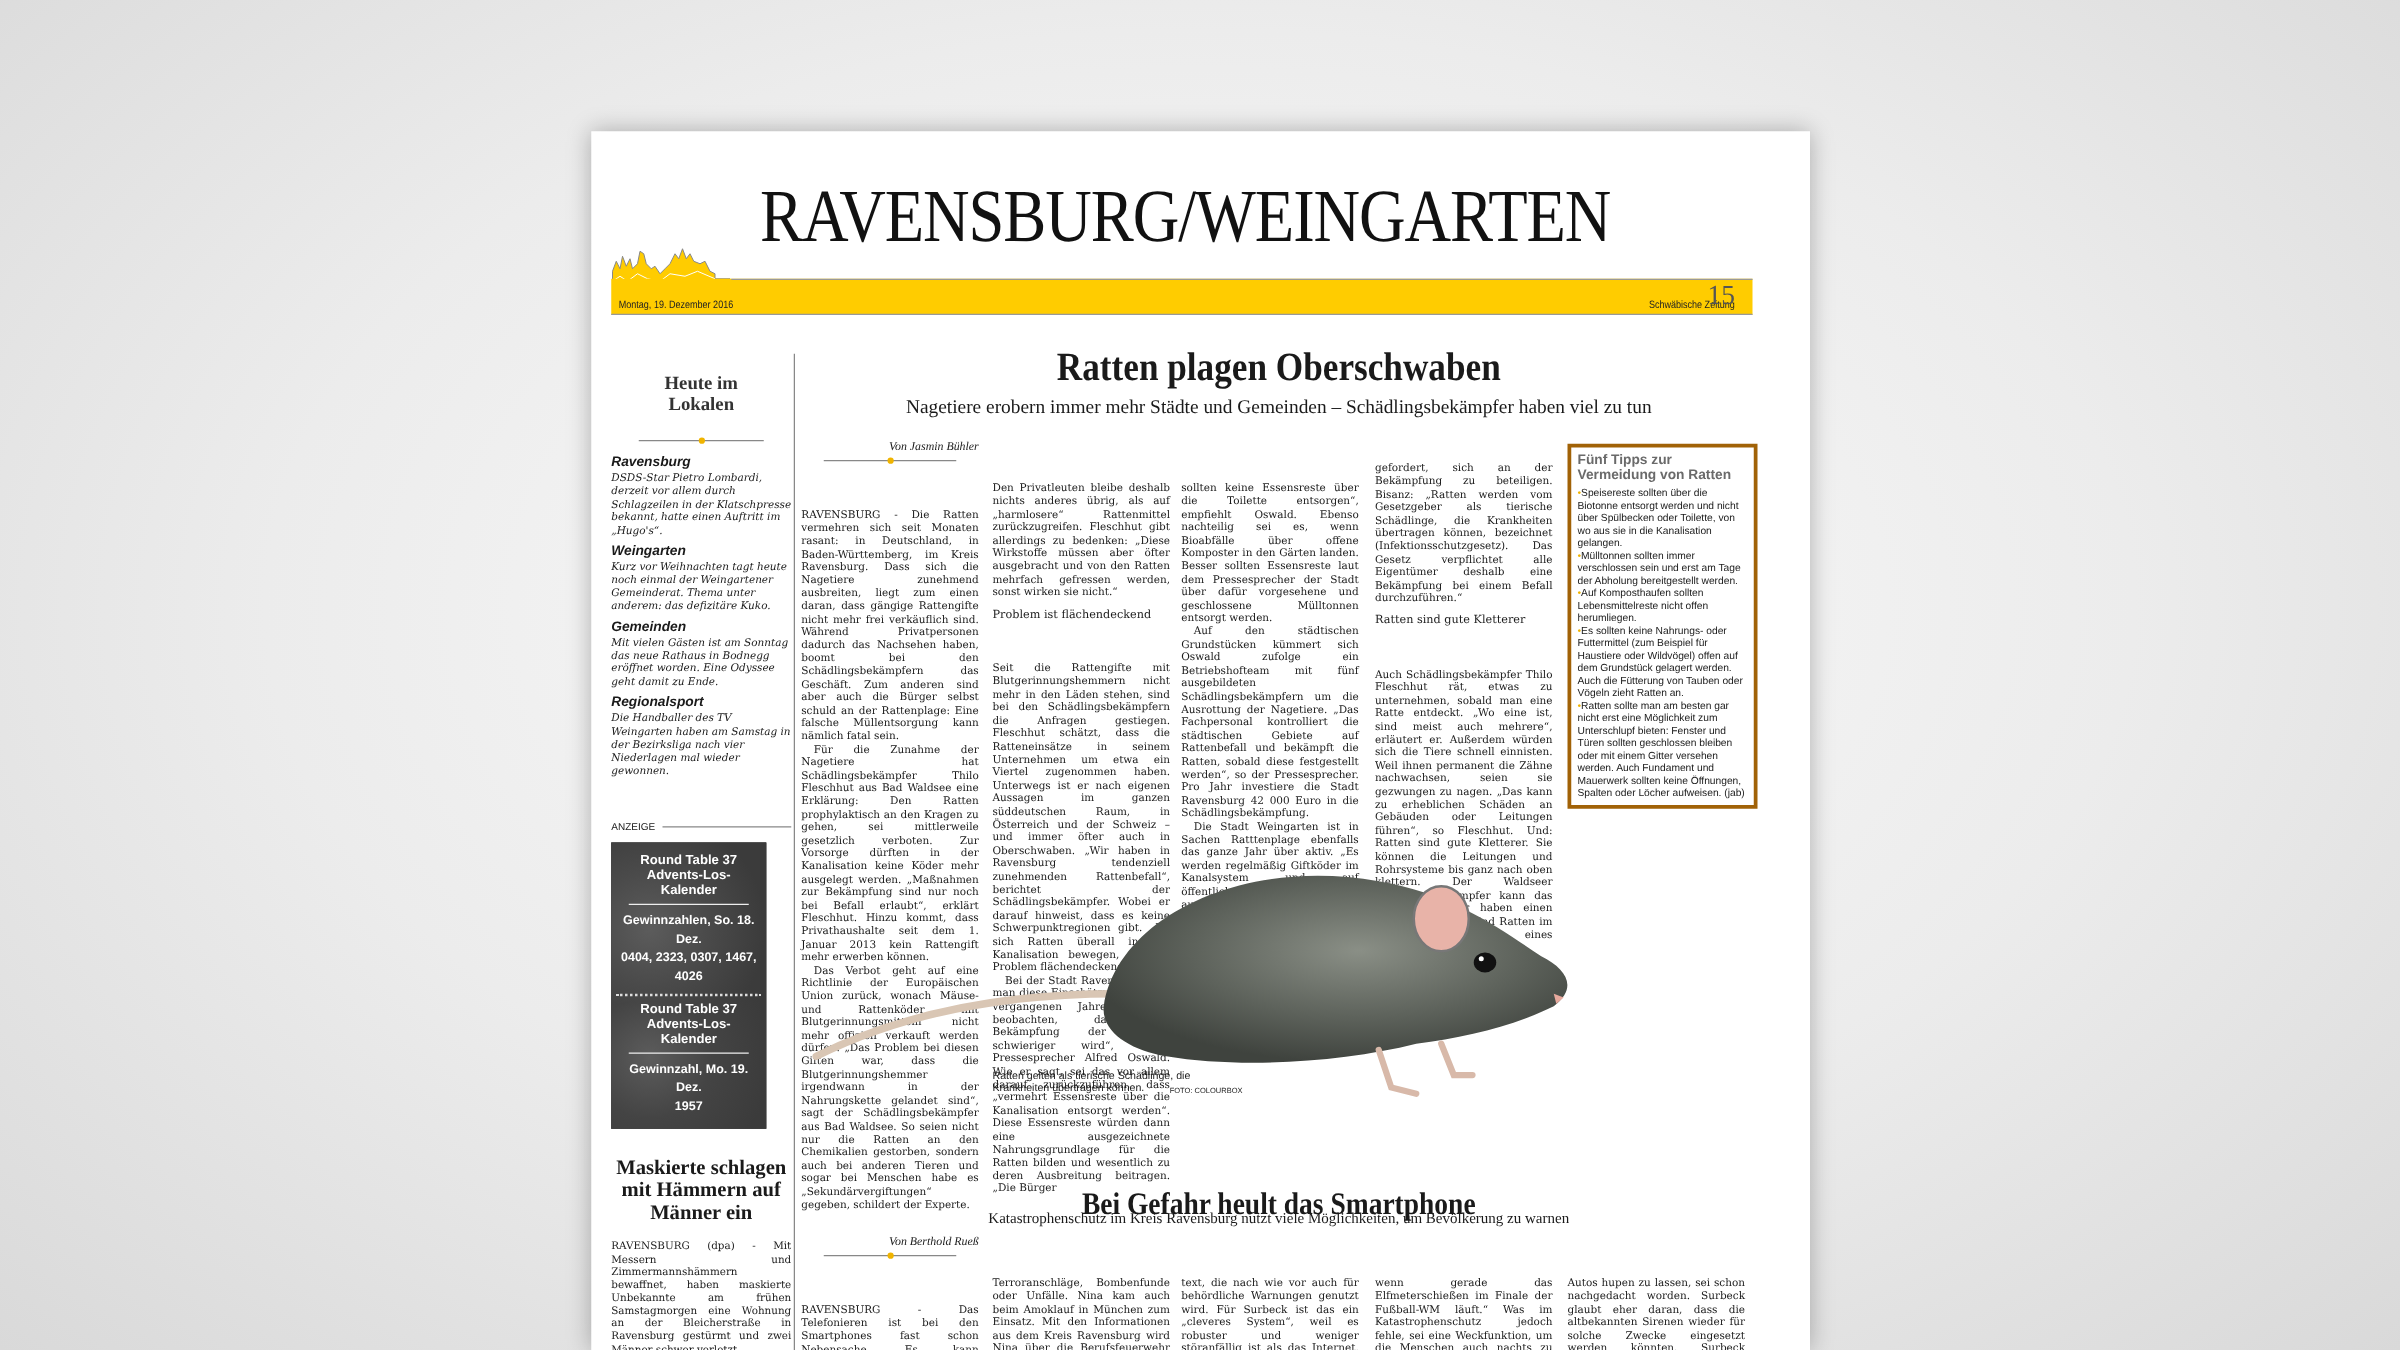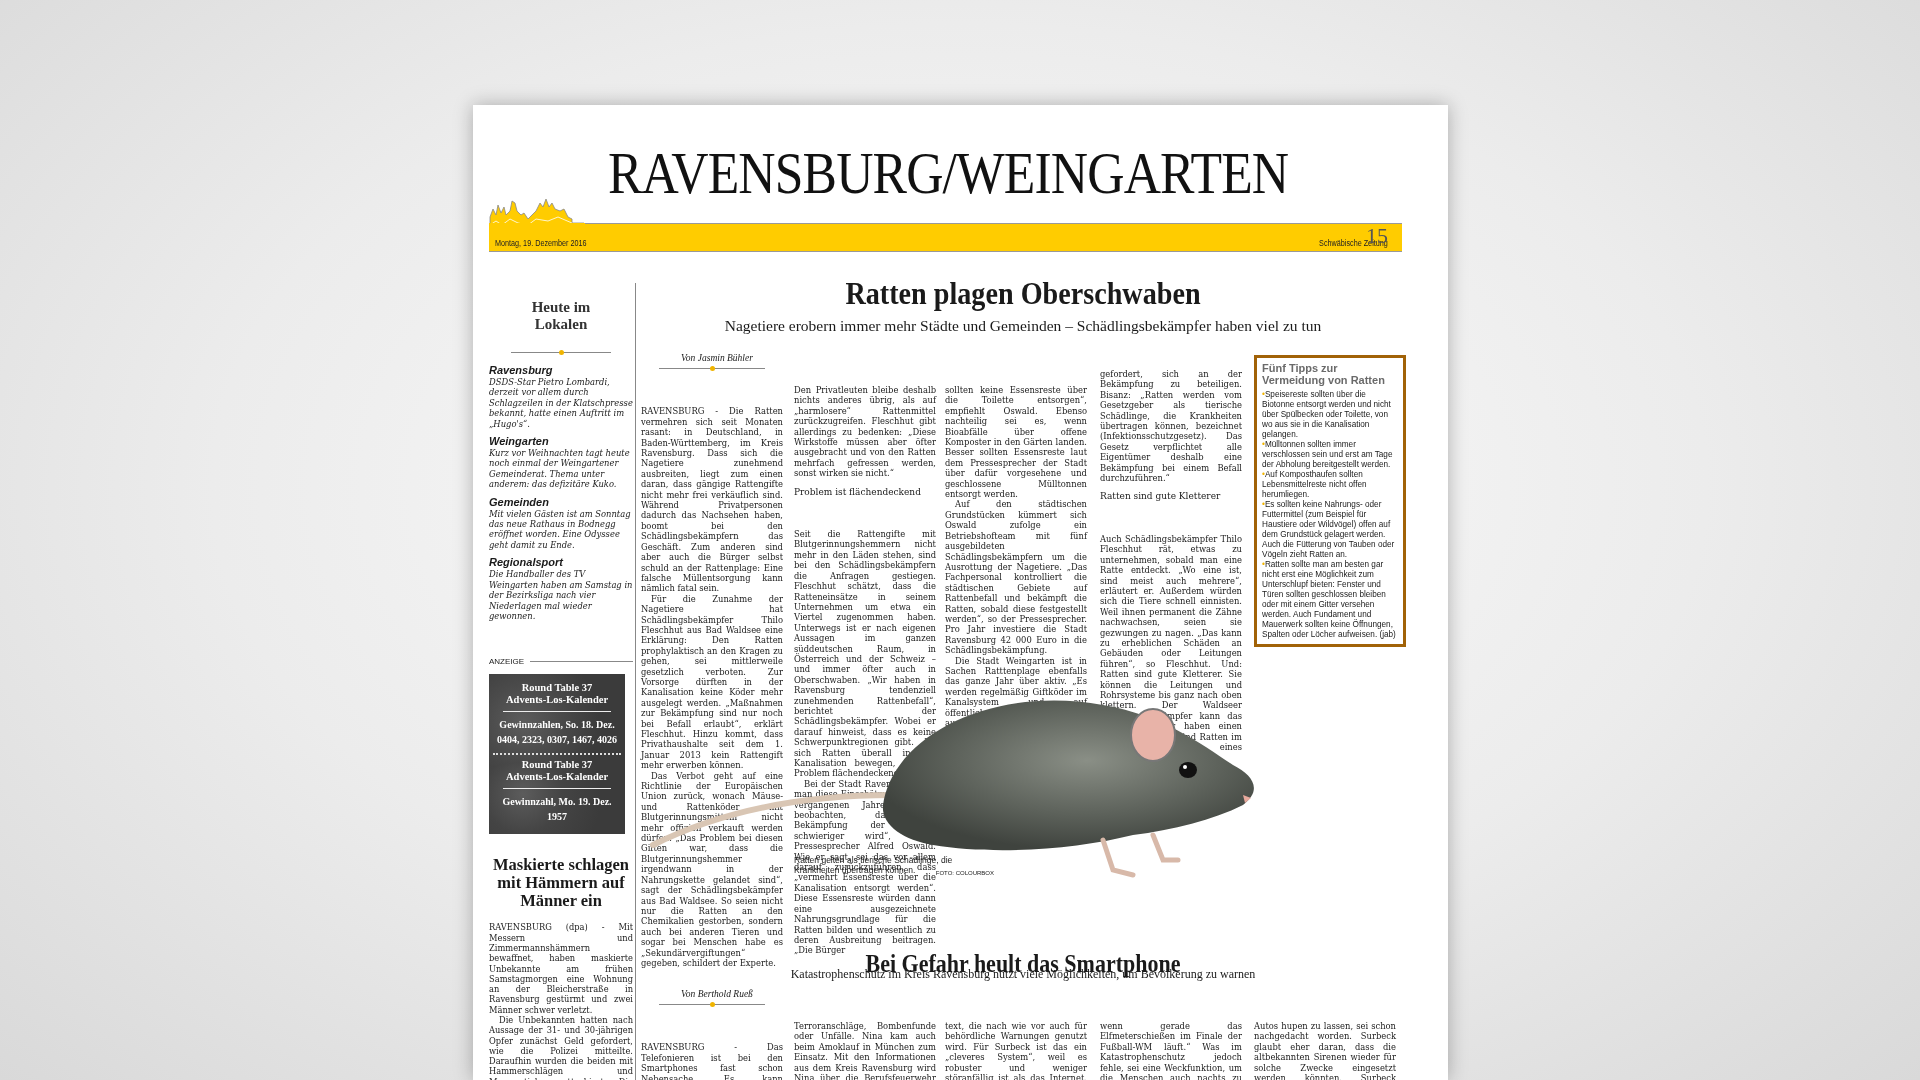--- a/index.html
+++ b/index.html
@@ -23,35 +23,35 @@
   .leftcol{position:absolute;left:16px;top:172px;width:144px;}
   .vrule{position:absolute;left:162px;top:178px;width:1px;height:797px;background:#888;}
   .heute-title{text-align:center;font-family:"Liberation Serif",serif;font-size:15px;color:#333;margin:16px;}
   .dot-rule{position:relative;height:8px;margin:2px 22px 6px;border-top:1px solid #888;top:3px;}
   .dot-rule::after{content:"";position:absolute;left:50%;top:-3px;width:5px;height:5px;margin-left:-2px;border-radius:50%;background:#f0b400;}
   .lokal-item{margin-bottom:6px;font-style:italic;}
   .lokal-head{font-family:"Liberation Sans",sans-serif;font-weight:bold;font-size:11px;margin:0 0 1px;}
   .lokal-text{font-size:8.4px;line-height:10.4px;margin:0;font-family:"DejaVu Serif",serif;}
   .anzeige-label{font-family:"Liberation Sans",sans-serif;font-size:8px;margin:36px 0 8px;display:flex;align-items:center;gap:6px;}
   .anzeige-label::after{content:"";flex:1;height:1px;background:#888;}
-  .ad-box{background:#3b3b3b;color:#fff;text-align:center;font-family:Liberation Serif, serif;font-weight:bold;width:136px;padding:4px 0;
+  .ad-box{background:#3b3b3b;color:#fff;text-align:center;font-family:Liberation Sans, sans-serif;font-weight:bold;width:124px;padding:4px 0;
     background-image:radial-gradient(circle at 25% 30%, #5c5c5c 0, #4a4a4a 25%, #3b3b3b 50%),radial-gradient(circle at 25% 75%, #5c5c5c 0, #444 25%, #3b3b3b 50%);background-blend-mode:lighten;}
   .ad-section{padding:4px 6px 6px;}
   .ad-title{font-size:10.5px;line-height:12px;}
   .ad-sep{height:1px;background:#eee;margin:5px 8px;}
   .ad-dotted{border-top:2px dotted #ddd;margin:0 4px;}
   .ad-line{font-size:10px;line-height:15px;}
   .mask-title{font-family:"Liberation Serif",serif;text-align:center;font-size:16.5px;line-height:18px;margin:22px 0 12px;}
   .mask-body{font-size:8.3px;line-height:10.3px;text-align:justify;margin:0;}
   .mask-body p{margin:0;text-indent:10px;}
   .mask-body p:first-child{text-indent:0;}
   
   .headline{position:absolute;left:170px;top:122px;width:760px;text-align:center;font-family:"Liberation Serif",serif;font-size:32px;transform:scaleX(0.88);margin-top:0;top:170px;}
   .subhead{position:absolute;left:170px;top:212px;width:760px;text-align:center;font-family:"Liberation Serif",serif;font-size:15.5px;}
-  .byline{font-family:"Liberation Serif",serif;font-style:italic;font-size:9.5px;text-align:center;margin:0;}
+  .byline{font-family:"Liberation Serif",serif;font-style:italic;font-size:9.5px;text-align:right;margin:0;}
   .col{position:absolute;font-size:8.4px;line-height:10.4px;text-align:justify;hyphens:auto;}
   .col p{margin:0;text-indent:10px;}
   .col p.noind{text-indent:0;margin-top:32px;}
   .col h4{font-family:"DejaVu Serif",serif;font-size:9px;font-weight:normal;margin:8px 0 5px;}
   .tips-box{position:absolute;left:781px;top:250px;width:136px;border:3px solid #a16207;padding:4px 5px;font-family:"Liberation Sans",sans-serif;}
   .tips-title{font-weight:bold;font-size:11px;line-height:12px;color:#6a6a6a;margin:0 0 4px;}
   .tip{font-size:8.2px;line-height:10px;margin:0;}
   .tip::before{content:"\2022 ";color:#f0b400;}
   .rat{position:absolute;left:160px;top:540px;width:640px;height:270px;}
   .caption{position:absolute;left:321px;top:750px;width:200px;font-family:"Liberation Sans",sans-serif;font-size:8.5px;line-height:10px;}

